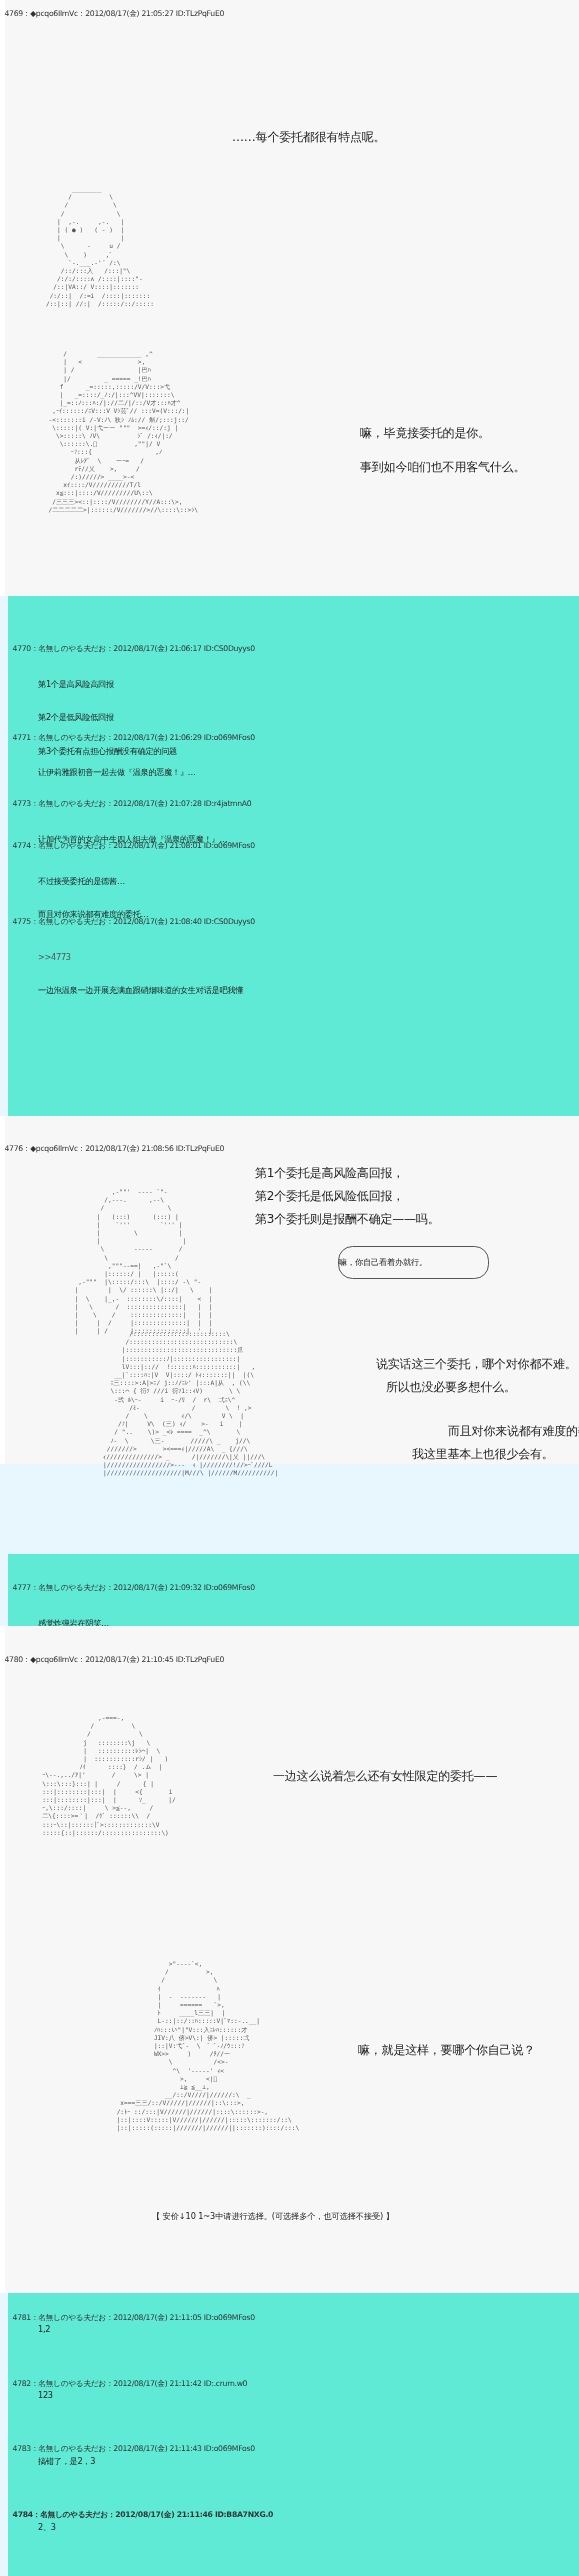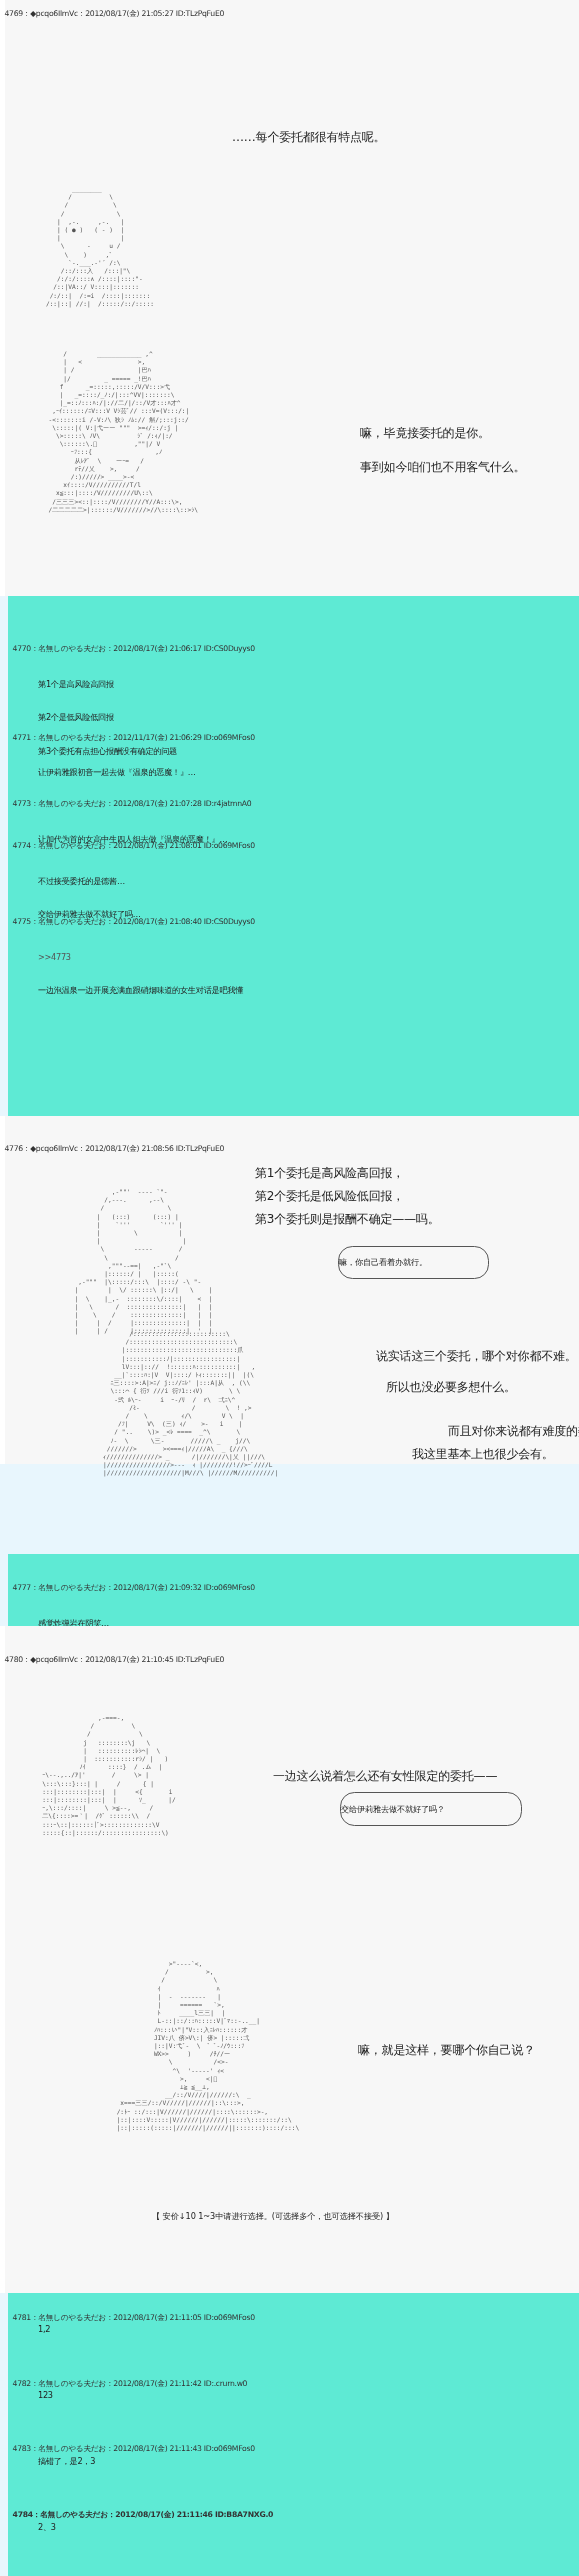--- a/index.html
+++ b/index.html
@@ -82,36 +82,36 @@
 <div class="section reply-bg" style="top:596px;height:520px;">
   <div>
     <div class="hdr" style="top:48px;">4770：名無しのやる夫だお：2012/08/17(金) 21:06:17 ID:CS0Duyys0</div>
     <div class="body-lines" style="top:60px;">
       <div>第1个是高风险高回报</div>
       <div>第2个是低风险低回报</div>
       <div>第3个委托有点担心报酬没有确定的问题</div>
     </div>
   </div>
   <div>
-    <div class="hdr" style="top:137px;">4771：名無しのやる夫だお：2012/11/17(金) 21:06:29 ID:o069MFos0</div>
+    <div class="hdr" style="top:137px;">4771：名無しのやる夫だお：2012/08/17(金) 21:06:29 ID:o069MFos0</div>
     <div class="body-lines" style="top:148px;">
       <div>让伊莉雅跟初音一起去做『温泉的恶魔！』…</div>
     </div>
   </div>
   <div>
     <div class="hdr" style="top:203px;">4773：名無しのやる夫だお：2012/08/17(金) 21:07:28 ID:r4jatmnA0</div>
     <div class="body-lines" style="top:215px;">
       <div>让加代为首的女高中生四人组去做『温泉的恶魔！』…</div>
     </div>
   </div>
   <div>
     <div class="hdr" style="top:245px;">4774：名無しのやる夫だお：2012/08/17(金) 21:08:01 ID:o069MFos0</div>
     <div class="body-lines" style="top:257px;">
       <div>不过接受委托的是德酱…</div>
-      <div>交给伊莉雅去做不就好了吗…</div>
+      <div>而且对你来说都有难度的委托…</div>
     </div>
   </div>
   <div>
     <div class="hdr" style="top:321px;">4775：名無しのやる夫だお：2012/08/17(金) 21:08:40 ID:CS0Duyys0</div>
     <div class="body-lines" style="top:333px;">
       <div style="color:#555;">&gt;&gt;4773</div>
       <div>一边泡温泉一边开展充满血跟硝烟味道的女生对话是吧我懂</div>
     </div>
   </div>
 </div>
@@ -153,21 +153,21 @@
           -弐 ﾙ\ｰ-     i  ｰ-/ﾘ  /  r\  弌ﾆ\^
               /ﾐ-              /        \  ! ,&gt;
              /    \         ｨ/\        V \  |
            /ﾌ|     V\  (三) ｨ/    &gt;-   i    |
           / "..    \)&gt; _&lt;ﾚ ====  _^\       \
          ﾉ-  \      \三-       /////\ _    j//\
         ///////&gt;       &gt;&lt;===ｨ|/////A\  _ {///\
        ｨ//////////////&gt; _      /|///////\|乂 ||///\
        |/////////////////&gt;---  ｨ |////////!//&gt;-ﾞ////L
        |////////////////////|M///\ |//////M//////////|</pre>
-  <div class="dlg" style="left:371px;top:232px;">说实话这三个委托，哪个对你都不难。</div>
+  <div class="dlg" style="left:371px;top:240px;">说实话这三个委托，哪个对你都不难。</div>
   <div class="dlg" style="left:381px;top:263px;">所以也没必要多想什么。</div>
   <div class="dlg" style="left:395px;top:307px;padding-left:48px;">而且对你来说都有难度的委托，</div>
   <div class="dlg" style="left:407px;top:330px;">我这里基本上也很少会有。</div>
 </div>
 
 <div class="section reply-bg" style="top:1554px;height:73px;">
   <div class="hdr" style="top:29px;">4777：名無しのやる夫だお：2012/08/17(金) 21:09:32 ID:o069MFos0</div>
   <div class="body-lines" style="top:41px;">
     <div>感觉炸弹岩在阴笑…</div>
   </div>
@@ -184,23 +184,20 @@
              ﾉｲ      ::::}  / .ム  |
    ｰ\--.,../ｱ|'       /     \&gt; |
    \:::\:::}:::| |     /      { |
    :::|::::::::|:::|  |     &lt;{       i
    :::|::::::::|:::|  |      ｿ_      |/
    ｰ,\:::/::::|     \ &gt;≦--,     /
    二\{::::&gt;=｀|  /ｹﾞ ::::::\\  /
    :::ｰ\::|::::::|ﾞ&gt;:::::::::::::\V
    :::::{::|::::::/::::::::::::::::\)</pre>
   <div class="dlg" style="left:268px;top:142px;">一边这么说着怎么还有女性限定的委托——</div>
-  <div class="bubble" style="left:335px;top:166px;width:180px;height:32px;">
-    <span>交给伊莉雅去做不就好了吗？</span>
-  </div>
   <pre class="aa" style="left:93px;top:334px;">                   &gt;"----`&lt;,
                   /          &gt;,
                  /             \
                 ｲ               ﾊ
                 |  -  -------   |
                 |     ======   `&gt;,
                 ﾄ     ____l三三|  |
                 L-::|::/::ﾊ:::::V|ﾞﾏ::-..__|
                ﾉﾊ:::い"|"V:::入ﾆﾚﾊ::::::才
                JIV:八 侪&gt;V\:| 侪&gt; |:::::弌

